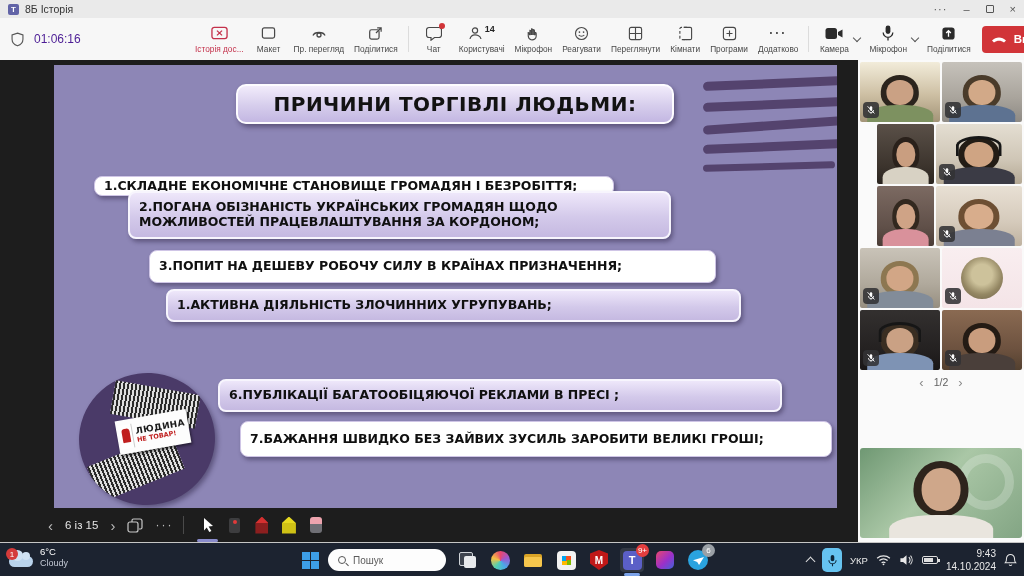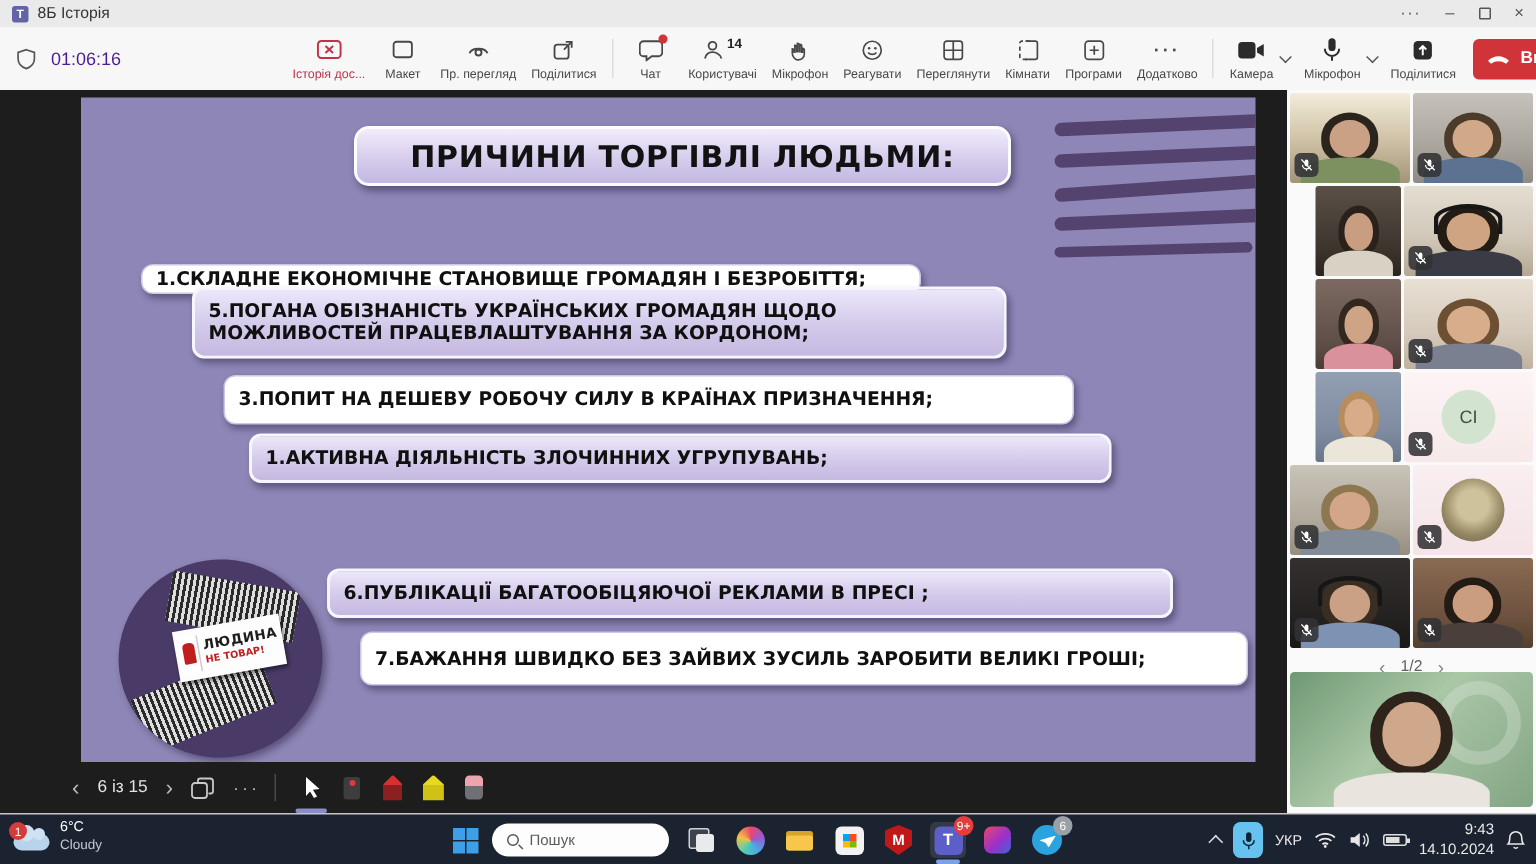--- a/index.html
+++ b/index.html
@@ -314,21 +314,21 @@
   <div class="slide">
     <div class="stripes">
       <div class="stripe"></div>
         <div class="stripe"></div>
         <div class="stripe"></div>
         <div class="stripe"></div>
         <div class="stripe"></div>
     </div>
     <div class="slide-title">ПРИЧИНИ ТОРГІВЛІ ЛЮДЬМИ:</div>
     <div class="slide-item white  it1">1.СКЛАДНЕ ЕКОНОМІЧНЕ СТАНОВИЩЕ ГРОМАДЯН І БЕЗРОБІТТЯ;</div>
-    <div class="slide-item purple it2">5.ПОГАНА ОБІЗНАНІСТЬ УКРАЇНСЬКИХ ГРОМАДЯН ЩОДО МОЖЛИВОСТЕЙ ПРАЦЕВЛАШТУВАННЯ ЗА КОРДОНОМ;</div>
+    <div class="slide-item purple it2">2.ПОГАНА ОБІЗНАНІСТЬ УКРАЇНСЬКИХ ГРОМАДЯН ЩОДО МОЖЛИВОСТЕЙ ПРАЦЕВЛАШТУВАННЯ ЗА КОРДОНОМ;</div>
     <div class="slide-item white  it3">3.ПОПИТ НА ДЕШЕВУ РОБОЧУ СИЛУ В КРАЇНАХ ПРИЗНАЧЕННЯ;</div>
     <div class="slide-item purple it4">1.АКТИВНА ДІЯЛЬНІСТЬ ЗЛОЧИННИХ УГРУПУВАНЬ;</div>
     <div class="slide-item purple it6">6.ПУБЛІКАЦІЇ БАГАТООБІЦЯЮЧОЇ РЕКЛАМИ В ПРЕСІ ;</div>
     <div class="slide-item white  it7">7.БАЖАННЯ ШВИДКО БЕЗ ЗАЙВИХ ЗУСИЛЬ ЗАРОБИТИ ВЕЛИКІ ГРОШІ;</div>
     <div class="logo">
       <div class="logo-ellipse">
         <div class="bar1"></div>
         <div class="bar2"></div>
       </div>
       <div class="logo-card">
@@ -438,39 +438,20 @@
             <div class="body" style="background: rgb(217, 145, 155);"></div>
             <div class="face" style="background: rgb(207, 163, 134);"></div>
           </div>
         </div>
         <div class="tile" style="background: linear-gradient(rgb(232, 224, 212), rgb(213, 202, 187) 60%, rgb(191, 178, 160));">
           <div class="sil">
             <div class="hair" style="background: rgb(109, 79, 51);"></div>
             <div class="body" style="background: rgb(123, 128, 145);"></div>
             <div class="face" style="background: rgb(216, 173, 140);"></div>
           </div>
-          <div class="mute">
-            <svg width="10" height="10" viewBox="0 0 16 16">
-              <rect x="6" y="2" width="4" height="7.2" rx="2" fill="#fff"></rect>
-              <path d="M3.8 8a4.2 4.2 0 008.4 0M8 12.2v2" fill="none" stroke="#fff" stroke-width="1.3"></path>
-              <line x1="2.5" y1="2" x2="13.5" y2="13.5" stroke="#fff" stroke-width="1.5"></line>
-            </svg>
-          </div>
-        </div>
-      </div>
-      <div class="prow">
-        <div class="tile narrow" style="background: linear-gradient(rgb(147, 160, 180), rgb(126, 139, 160) 65%, rgb(106, 118, 137));">
-          <div class="sil">
-            <div class="hair" style="background: rgb(182, 141, 92);"></div>
-            <div class="body" style="background: rgb(236, 230, 218);"></div>
-            <div class="face" style="background: rgb(216, 172, 136);"></div>
-          </div>
-        </div>
-        <div class="tile" style="background: linear-gradient(rgb(253, 244, 245), rgb(247, 233, 234));">
-          <div class="avatar-circle" style="background: rgb(210, 227, 208); color: rgb(65, 82, 63);">СІ</div>
           <div class="mute">
             <svg width="10" height="10" viewBox="0 0 16 16">
               <rect x="6" y="2" width="4" height="7.2" rx="2" fill="#fff"></rect>
               <path d="M3.8 8a4.2 4.2 0 008.4 0M8 12.2v2" fill="none" stroke="#fff" stroke-width="1.3"></path>
               <line x1="2.5" y1="2" x2="13.5" y2="13.5" stroke="#fff" stroke-width="1.5"></line>
             </svg>
           </div>
         </div>
       </div>
       <div class="prow">

